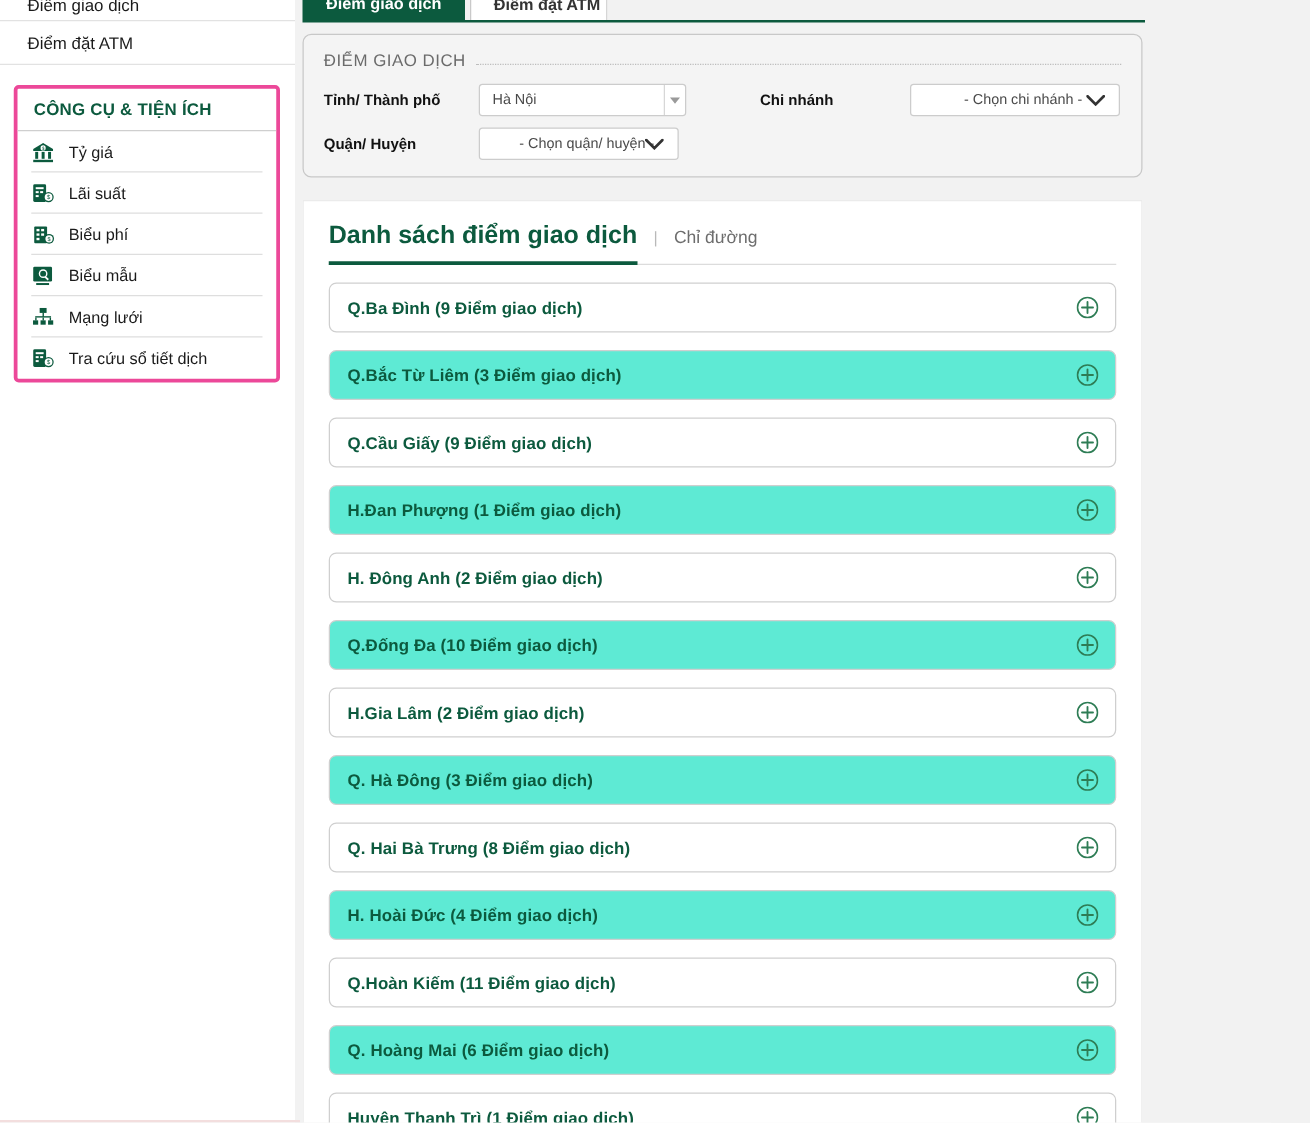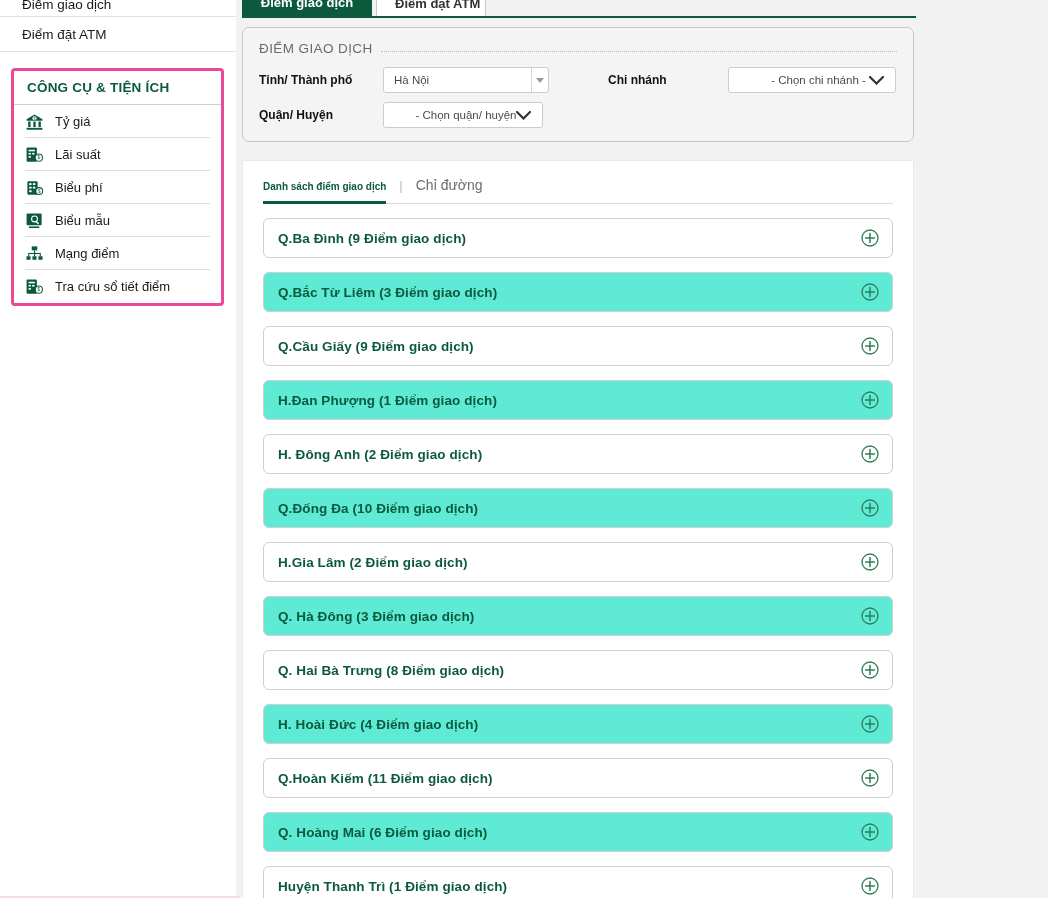--- a/index.html
+++ b/index.html
@@ -128,21 +128,21 @@
     border: 1px solid #ebebeb;
     padding: 16px 20px 0 20px;
     min-height: 742px;
   }
   .list-tabs {
     display: flex; align-items: baseline; gap: 13px;
     border-bottom: 1px solid #dcdcdc;
     padding-bottom: 8px; position: relative;
   }
   .ltab-active {
-    font-size: 10px; font-weight: bold; color: #0c5a3e;
+    font-size: 20px; font-weight: bold; color: #0c5a3e;
     padding-bottom: 9px; margin-bottom: -9px;
     border-bottom: 3px solid #0c5a3e; cursor: pointer;
   }
   .ltab-sep { color: #b9b9b9; font-size: 13px; }
   .ltab { font-size: 14px; color: #6d6d6d; cursor: pointer; }
 
   .rows { padding-top: 14px; }
   .row {
     position: relative;
     height: 40px; margin-bottom: 14px;
@@ -241,35 +241,35 @@
             <rect x="8.5" y="3" width="7" height="5" fill="#0c5a3e"></rect>
             <rect x="11.4" y="8" width="1.4" height="4" fill="#0c5a3e"></rect>
             <rect x="4" y="11.3" width="16" height="1.4" fill="#0c5a3e"></rect>
             <rect x="4" y="12.7" width="1.4" height="3" fill="#0c5a3e"></rect>
             <rect x="11.4" y="12.7" width="1.4" height="3" fill="#0c5a3e"></rect>
             <rect x="18.6" y="12.7" width="1.4" height="3" fill="#0c5a3e"></rect>
             <rect x="1.8" y="15.5" width="5.2" height="4.4" fill="#0c5a3e"></rect>
             <rect x="9.4" y="15.5" width="5.2" height="4.4" fill="#0c5a3e"></rect>
             <rect x="17" y="15.5" width="5.2" height="4.4" fill="#0c5a3e"></rect>
           </svg>
-          <span>Mạng điểm</span>
+          <span>Mạng lưới</span>
         </li>
 
         <li class="tool-item">
           <svg class="tool-ico" viewBox="0 0 24 24">
             <rect x="2" y="3" width="13" height="18" rx="1.5" fill="#0c5a3e"></rect>
             <rect x="4.5" y="6" width="8" height="2" fill="#fff"></rect>
             <rect x="4.5" y="10" width="3" height="2" fill="#fff"></rect>
             <rect x="9" y="10" width="3" height="2" fill="#fff"></rect>
             <rect x="4.5" y="14" width="3" height="2" fill="#fff"></rect>
             <circle cx="17.5" cy="16" r="5.2" fill="#0c5a3e"></circle>
             <circle cx="17.5" cy="16" r="3.9" fill="#fff"></circle>
             <text x="17.5" y="18.3" font-size="6" text-anchor="middle" fill="#0c5a3e" font-family="Liberation Sans">$</text>
           </svg>
-          <span>Tra cứu sổ tiết điểm</span>
+          <span>Tra cứu sổ tiết dịch</span>
         </li>
 
       </ul>
     </div>
     <div class="bottom-line"></div>
   </div>
 
   <div class="main">
 
     <div class="tabstrip">

